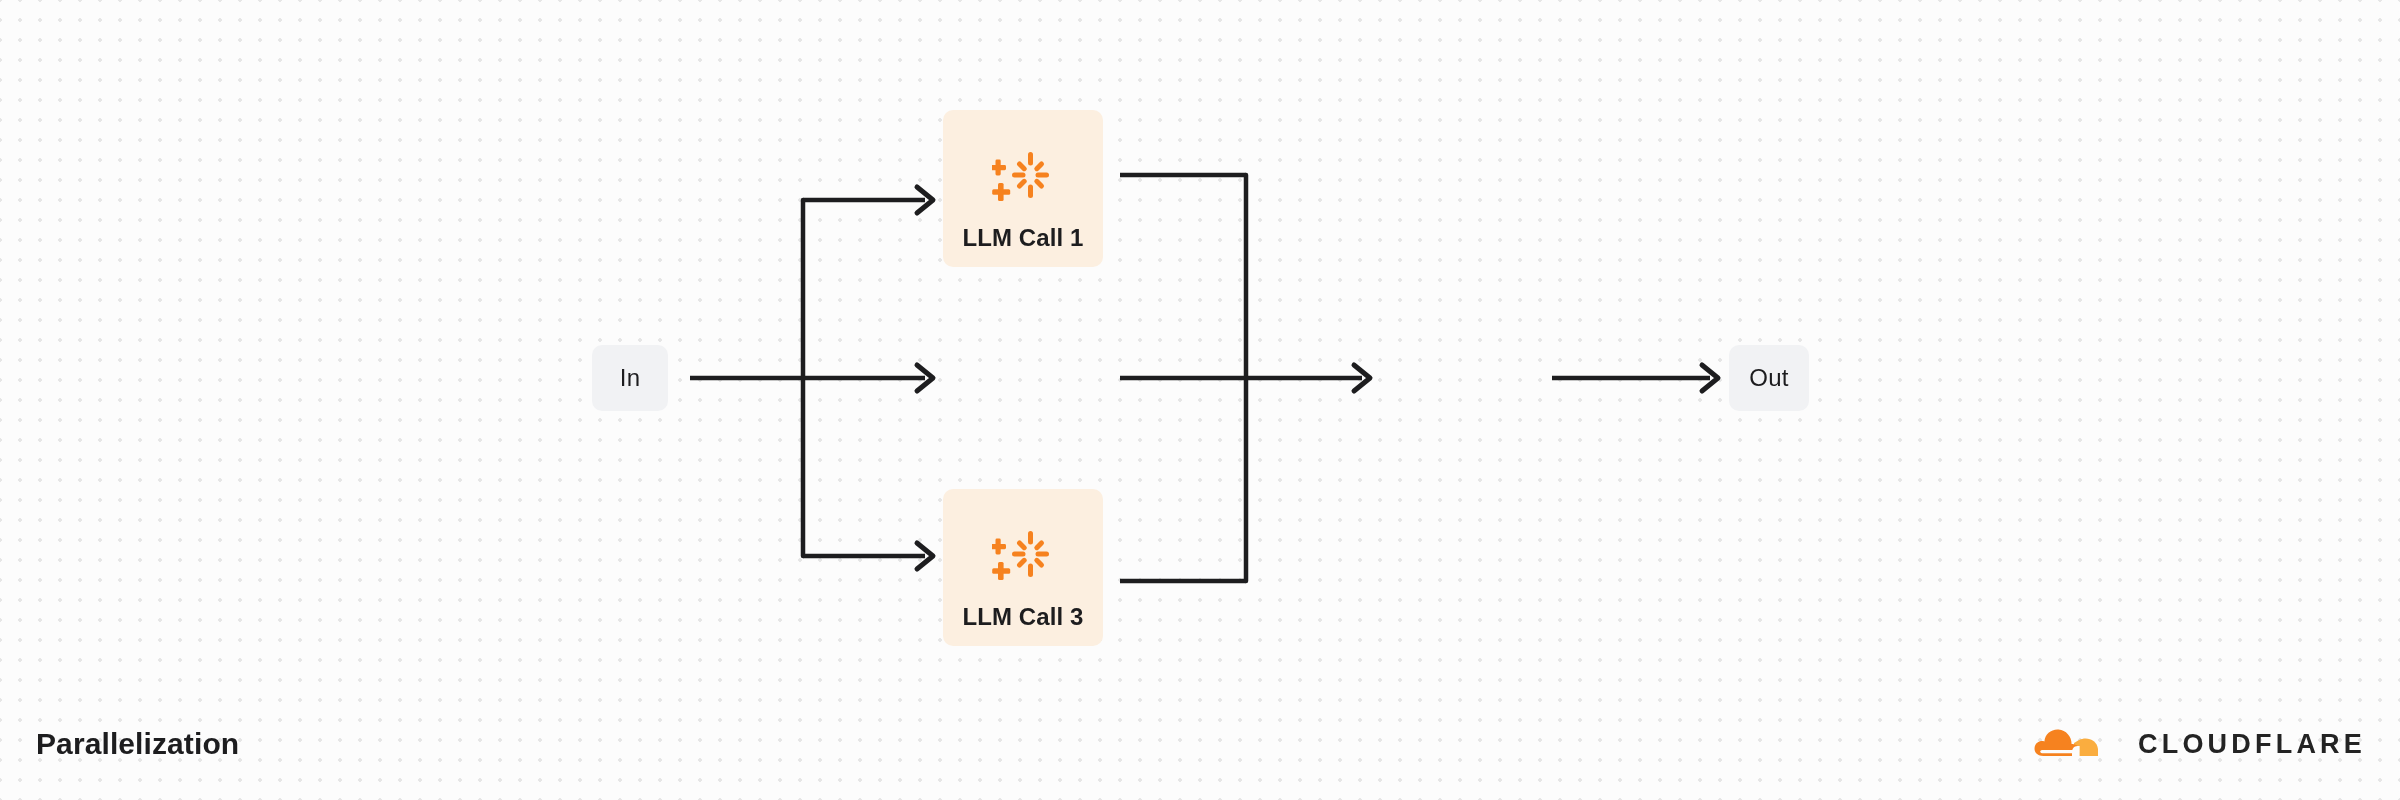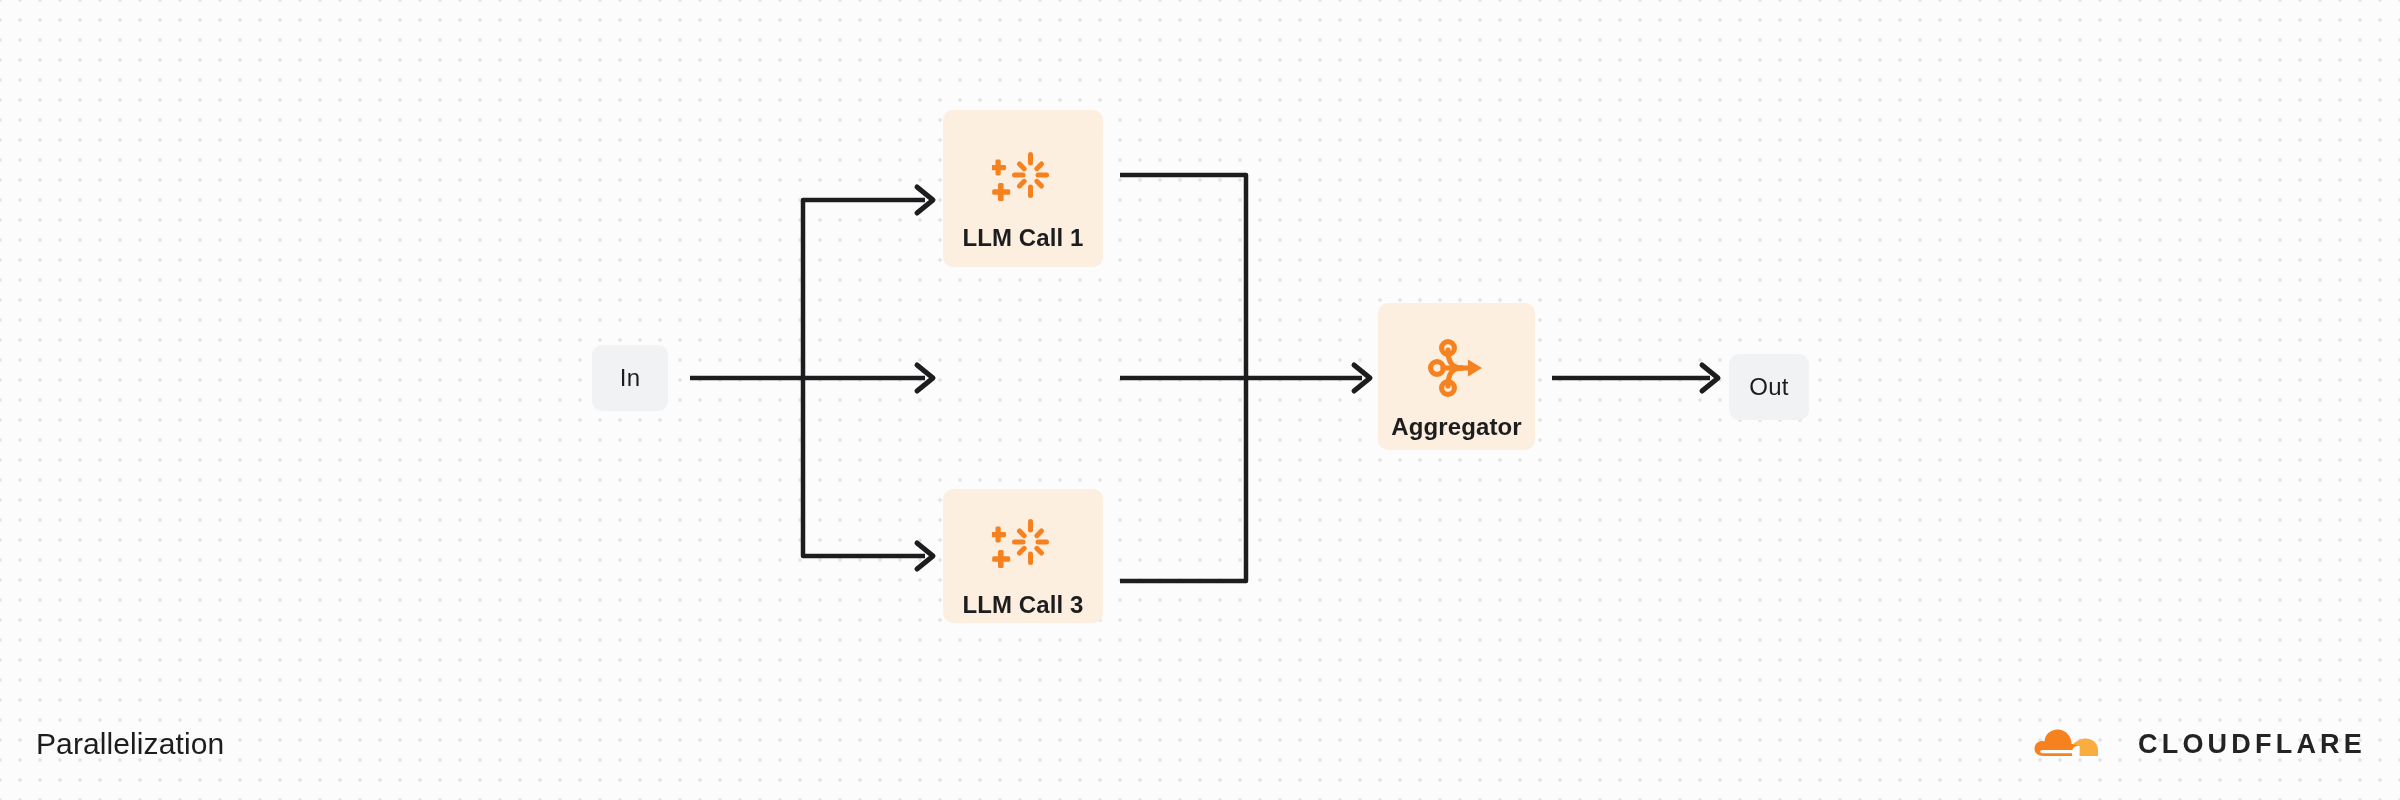--- a/index.html
+++ b/index.html
@@ -62,21 +62,21 @@
     white-space: nowrap;
     letter-spacing: 0.1px;
   }
 
   
   #diagram-title {
     position: absolute;
     left: 36px;
     top: 727px;
     font-size: 30px;
-    font-weight: 400;
+    font-weight: 700;
     color: #1d1d1f;
     letter-spacing: 0.1px;
     white-space: nowrap;
   }
   #brand-logo {
     position: absolute;
     right: 34px;
     top: 726px;
     display: flex;
     align-items: center;
@@ -153,21 +153,21 @@
           <line x1="44.8" y1="29.3" x2="49.5" y2="34"></line>
           <line x1="49.5" y1="12" x2="44.8" y2="16.7"></line>
           <line x1="32.2" y1="29.3" x2="27.5" y2="34"></line>
         </g>
       </svg>
     </span>
     <span class="node-label">LLM Call 1</span>
   </div>
 
 
-  <div class="node node-llm" style="left:943px; top:489px; width:160px; height:134px;">
+  <div class="node node-llm" style="left:943px; top:489px; width:160px; height:157px;">
     <span class="node-icon">
       <svg width="62" height="56" viewBox="0 0 62 56" aria-hidden="true">
         <g fill="#f6821f">
           <rect x="3.5" y="7.5" width="5.2" height="16" rx="1.4"></rect>
           <rect x="-2.0" y="13.0" width="16" height="5.2" rx="1.4"></rect>
           <rect x="6.0" y="31.0" width="5.6" height="18" rx="1.5"></rect>
           <rect x="0.2" y="37.2" width="18" height="5.6" rx="1.5"></rect>
         </g>
         <g stroke="#f6821f" stroke-width="5" stroke-linecap="round">
           <line x1="38.5" y1="2.5" x2="38.5" y2="11"></line>
@@ -177,43 +177,22 @@
           <line x1="27.5" y1="12" x2="32.2" y2="16.7"></line>
           <line x1="44.8" y1="29.3" x2="49.5" y2="34"></line>
           <line x1="49.5" y1="12" x2="44.8" y2="16.7"></line>
           <line x1="32.2" y1="29.3" x2="27.5" y2="34"></line>
         </g>
       </svg>
     </span>
     <span class="node-label">LLM Call 3</span>
   </div>
 
-  <div class="node node-agg" style="left:1378px; top:303px; width:157px; height:147px;">
-    <span class="node-icon">
-      <svg width="62" height="58" viewBox="0 0 62 58" aria-hidden="true">
-        <g fill="none" stroke="#f6821f" stroke-width="5.2" stroke-linecap="round" stroke-linejoin="round">
-
-          <path d="M 22 11 C 22 23, 26 29, 36 29"></path>
-          <path d="M 22 47 C 22 35, 26 29, 36 29"></path>
-
-          <path d="M 17 29 L 44 29"></path>
-        </g>
-        <g fill="none" stroke="#f6821f" stroke-width="5.2">
-          <circle cx="22" cy="9" r="6.4"></circle>
-          <circle cx="11" cy="29" r="6.4"></circle>
-          <circle cx="22" cy="49" r="6.4"></circle>
-        </g>
-
-        <path d="M 42 20.5 L 56 29 L 42 37.5 Z" fill="#f6821f"></path>
-      </svg>
-    </span>
-    <span class="node-label">Aggregator</span>
-  </div>
-
-  <div class="node node-io" style="left:1729px; top:354px; width:80px; height:66px;">
+
+  <div class="node node-io" style="left:1729px; top:345px; width:80px; height:66px;">
     <span>Out</span>
   </div>
 
   <div id="diagram-title">Parallelization</div>
 
   <div id="brand-logo">
     <span style="line-height:0;">
       <svg width="72" height="36" viewBox="0 0 72 36" aria-hidden="true">
 
         <path d="M 45 14 C 53 10, 63 14, 64 23 L 64 30 L 40 30 L 40 17 Z" fill="#faad3f"></path>

